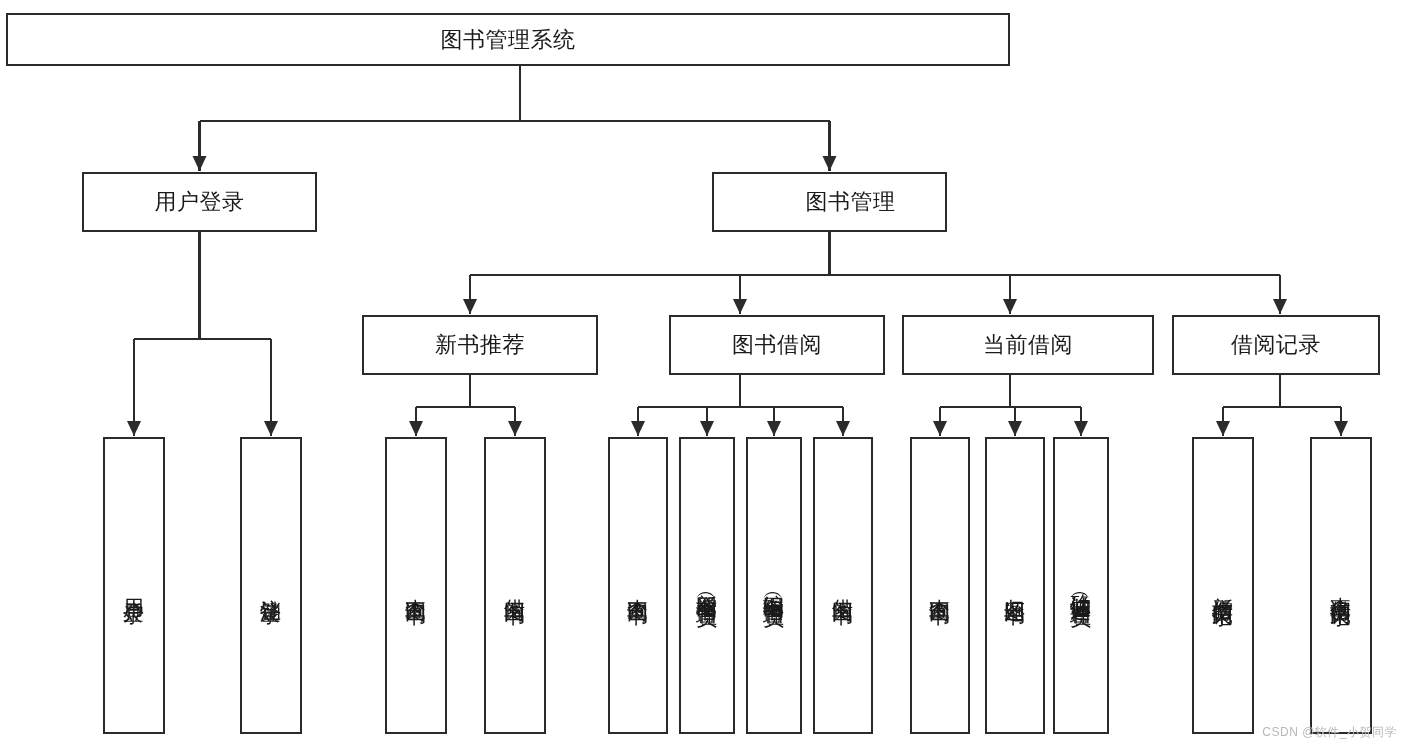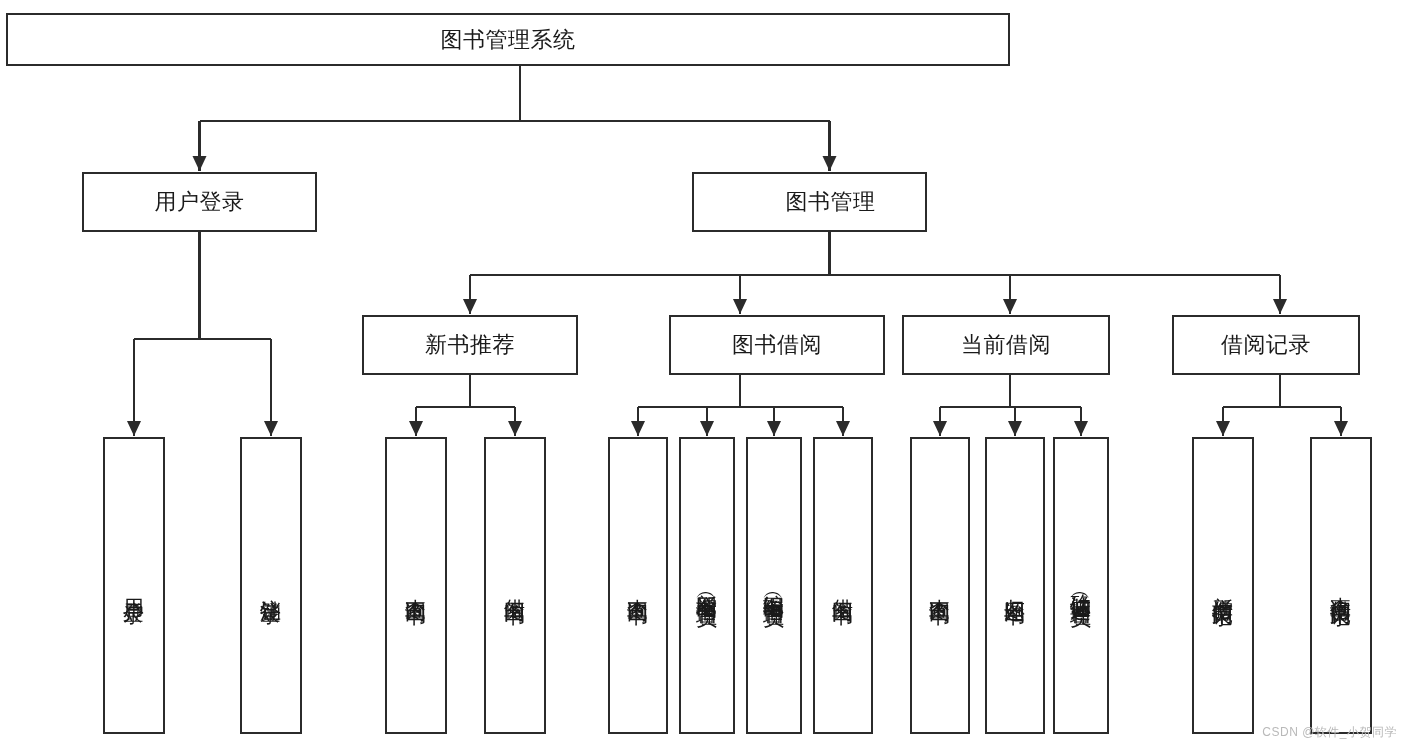--- a/index.html
+++ b/index.html
@@ -131,33 +131,33 @@
       <line x1="1341" y1="407" x2="1341" y2="436" stroke="#2b2b2b" stroke-width="2.5" shape-rendering="crispEdges"></line>
       <path d="M1334,421 L1341,436 L1348,421 Z" fill="#2b2b2b"></path>
     </svg>
   <div id="nodes">
       <div class="node h root" style="left: 6px; top: 13px; width: 1004px; height: 53px;">
         <span class="label">图书管理系统</span>
       </div>
       <div class="node h" style="left: 82px; top: 172px; width: 235px; height: 60px;">
         <span class="label">用户登录</span>
       </div>
-      <div class="node h" style="left: 692px; top: 172px; width: 235px; height: 60px; padding-left: 42px;">
+      <div class="node h" style="left: 712px; top: 172px; width: 235px; height: 60px; padding-left: 42px;">
         <span class="label">图书管理</span>
       </div>
-      <div class="node h" style="left: 362px; top: 315px; width: 216px; height: 60px;">
+      <div class="node h" style="left: 362px; top: 315px; width: 236px; height: 60px;">
         <span class="label">新书推荐</span>
       </div>
       <div class="node h" style="left: 632px; top: 315px; width: 216px; height: 60px; margin-left: 37px;">
         <span class="label">图书借阅</span>
       </div>
-      <div class="node h" style="left: 902px; top: 315px; width: 208px; height: 60px;">
+      <div class="node h" style="left: 902px; top: 315px; width: 252px; height: 60px;">
         <span class="label">当前借阅</span>
       </div>
-      <div class="node h" style="left: 1172px; top: 315px; width: 188px; height: 60px;">
+      <div class="node h" style="left: 1172px; top: 315px; width: 208px; height: 60px;">
         <span class="label">借阅记录</span>
       </div>
       <div class="node v" style="left: 103px; top: 437px; width: 62px; height: 297px;">
         <span class="label">用户登录</span>
       </div>
       <div class="node v" style="left: 240px; top: 437px; width: 62px; height: 297px;">
         <span class="label">注销登录</span>
       </div>
       <div class="node v" style="left: 385px; top: 437px; width: 62px; height: 297px;">
         <span class="label">查询图书</span>

